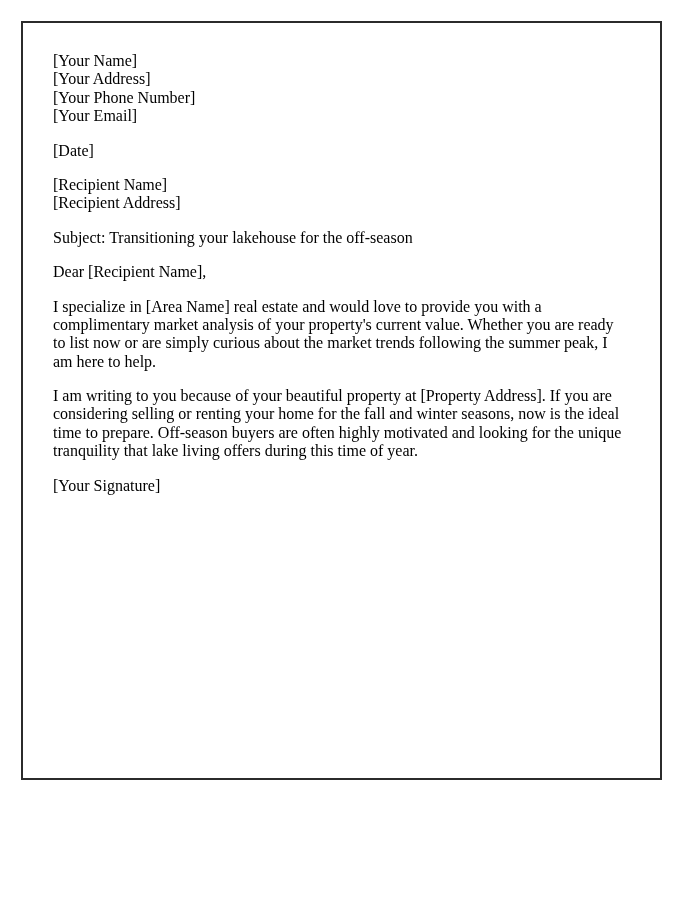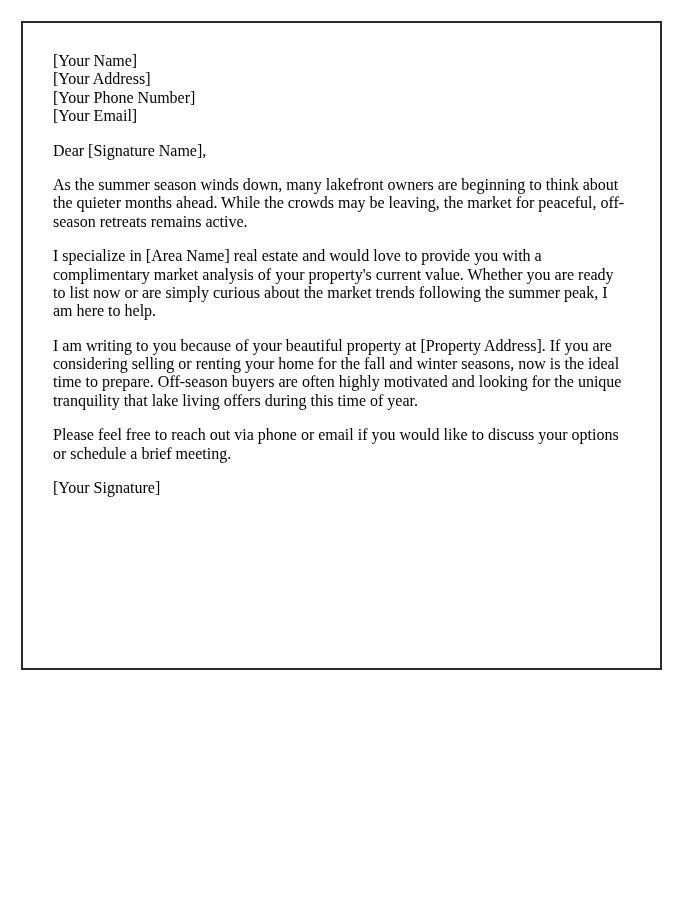--- a/index.html
+++ b/index.html
@@ -12,21 +12,21 @@
     width: 700px;
     height: 900px;
     font-family: "Liberation Serif", "DejaVu Serif", serif;
     color: #000000;
   }
   .letter-box {
     position: absolute;
     left: 21px;
     top: 21px;
     width: 641px;
-    height: 649px;
+    height: 759px;
     box-sizing: border-box;
     border: 2px solid #2b2b2b;
     background: #ffffff;
     padding: 13px 30px 30px 30px;
     overflow: hidden;
   }
   .letter-box p {
     margin: 16px 0;
     font-size: 16px;
     line-height: 1.15;
@@ -38,29 +38,31 @@
 </style>
 </head>
 <body>
 
 <div class="letter-box">
   <p class="multiline">[Your Name]
 [Your Address]
 [Your Phone Number]
 [Your Email]</p>
 
+  <p>[Date]</p>
 
+  <p class="multiline">[Recipient Name]
+[Recipient Address]</p>
 
+  <p>Subject: Transitioning your lakehouse for the off-season</p>
 
-  <p>Dear [Signature Name],</p>
+  <p>Dear [Recipient Name],</p>
 
-  <p>As the summer season winds down, many lakefront owners are beginning to think about the quieter months ahead. While the crowds may be leaving, the market for peaceful, off-season retreats remains active.</p>
 
   <p>I specialize in [Area Name] real estate and would love to provide you with a complimentary market analysis of your property's current value. Whether you are ready to list now or are simply curious about the market trends following the summer peak, I am here to help.</p>
 
   <p>I am writing to you because of your beautiful property at [Property Address]. If you are considering selling or renting your home for the fall and winter seasons, now is the ideal time to prepare. Off-season buyers are often highly motivated and looking for the unique tranquility that lake living offers during this time of year.</p>
 
-  <p>Please feel free to reach out via phone or email if you would like to discuss your options or schedule a brief meeting.</p>
 
 
   <p>[Your Signature]</p>
 
 </div>
 
 </body></html>

